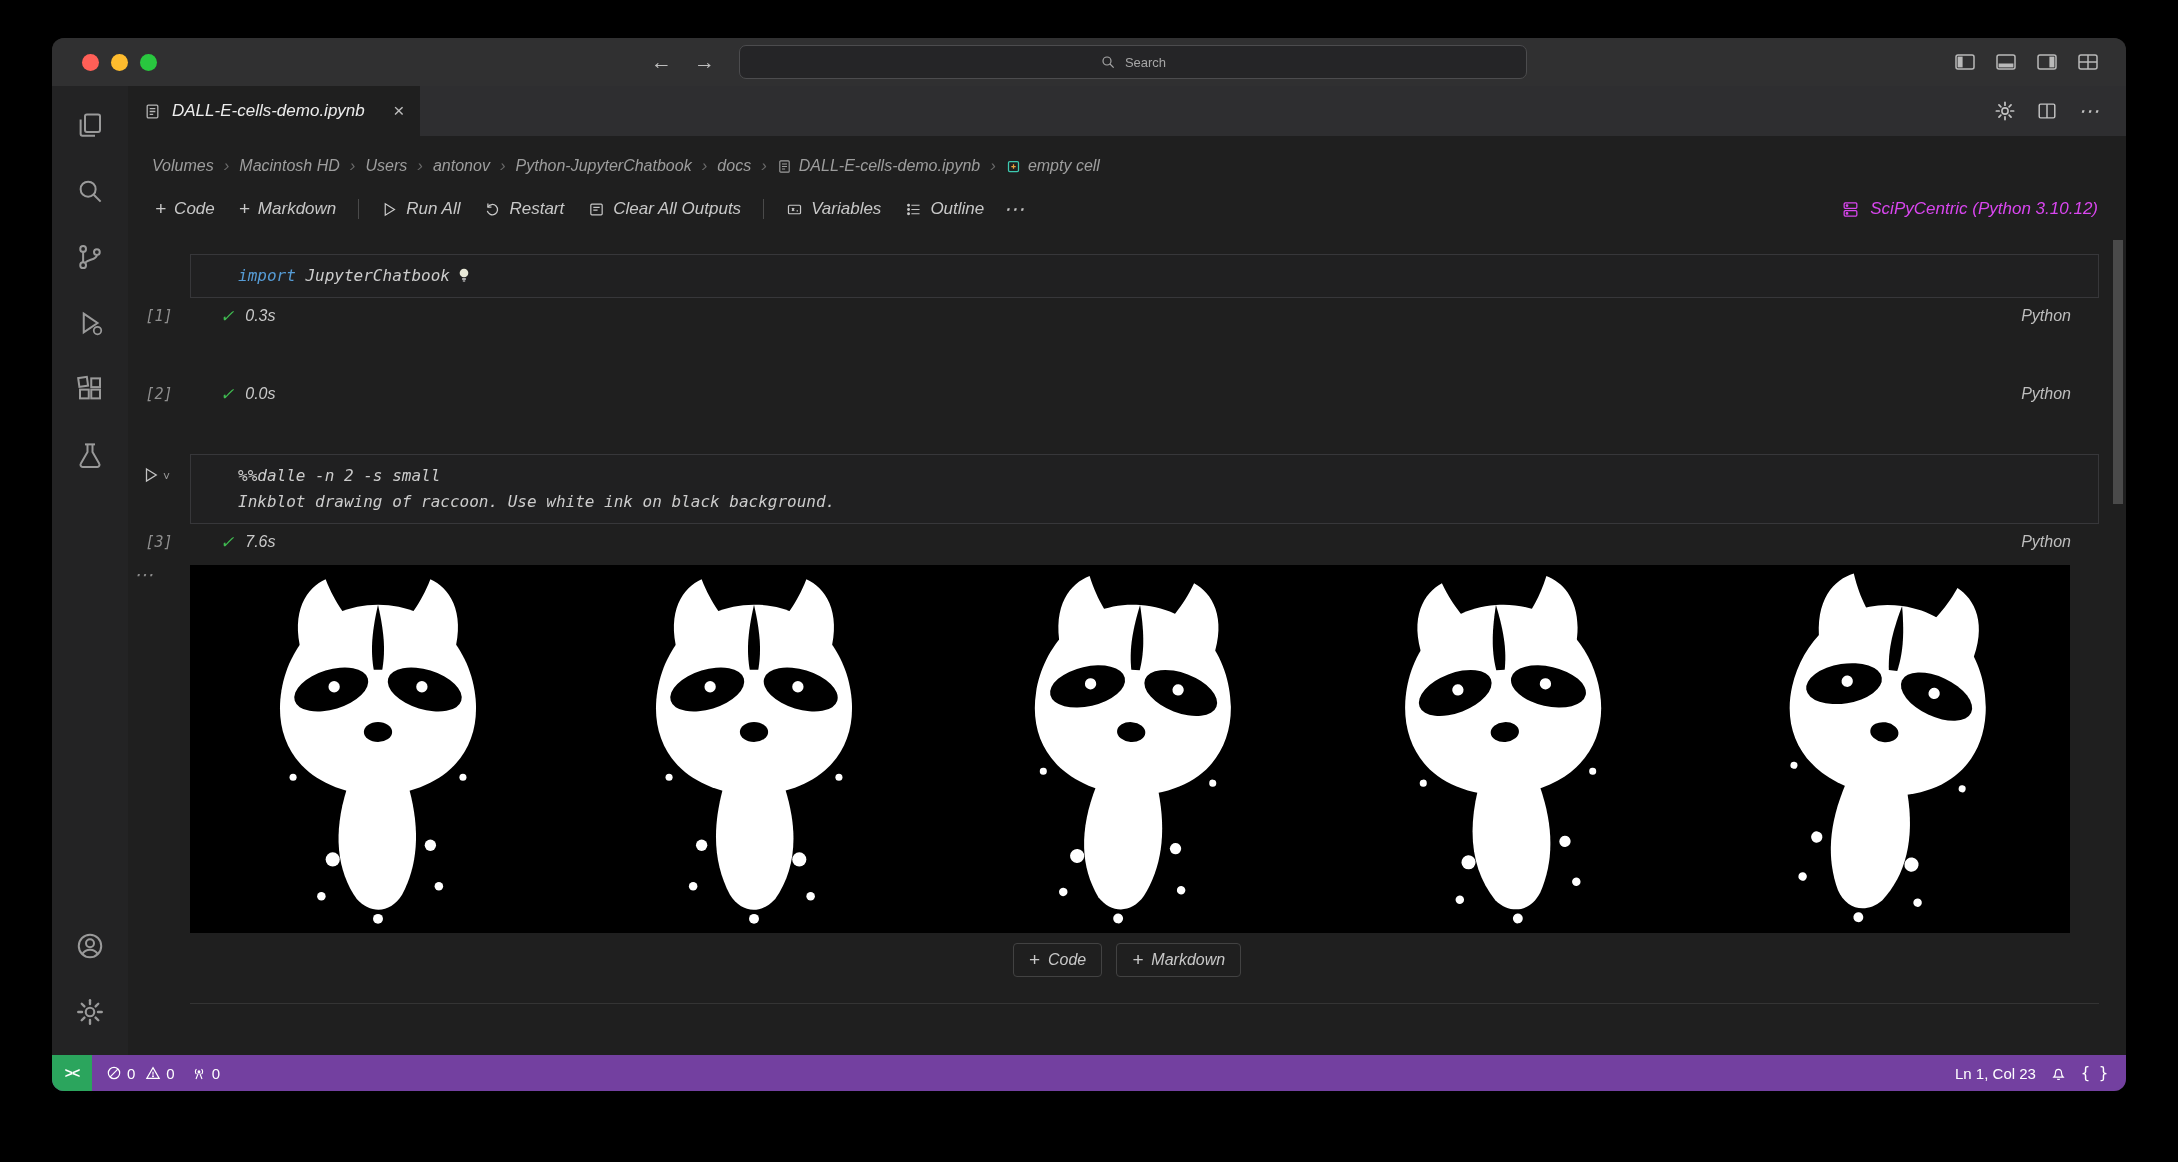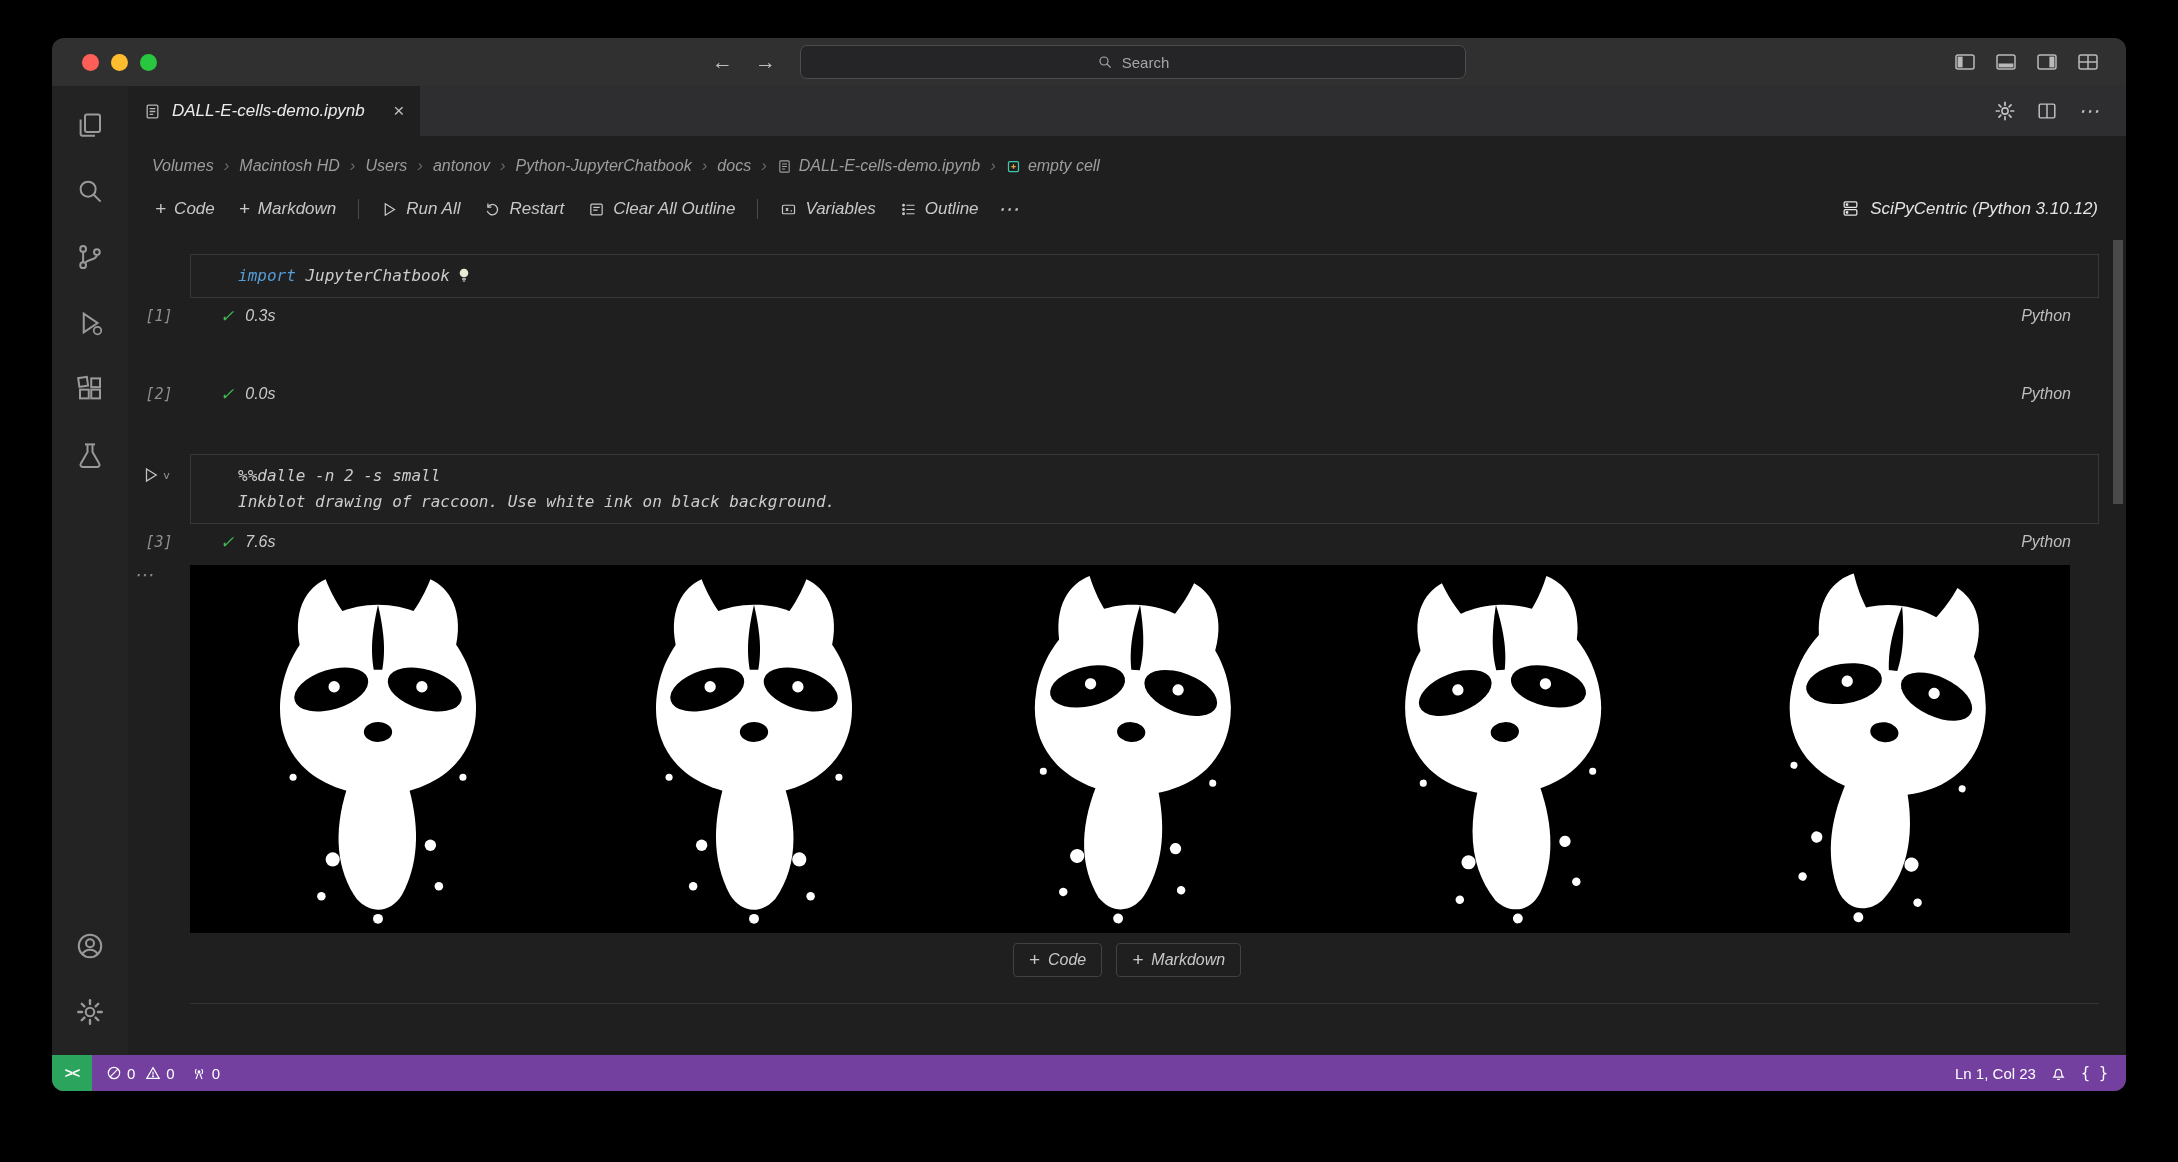--- a/index.html
+++ b/index.html
@@ -10,22 +10,22 @@
             display:flex; flex-direction:column; box-shadow:0 30px 90px rgba(0,0,0,.8); }
 
   
   .titlebar { height:48px; background:#303031; display:flex; align-items:center; position:relative; flex:0 0 auto; }
   .traffic { display:flex; gap:12px; padding-left:30px; }
   .light { width:17px; height:17px; border-radius:50%; }
   .light.red{ background:#ff5f57; } .light.yellow{ background:#febc2e; } .light.green{ background:#29c73f; }
   .tb-center { position:absolute; left:50%; transform:translateX(-50%); display:flex; align-items:center; gap:24px; }
   .nav-arrows { display:flex; gap:22px; color:#bdbdbd; font-size:21px; }
   .nav-arrows span { cursor:default; }
-  .searchbox { width:666px; height:34px; background:#252527; border:1px solid #4c4c4e; border-radius:7px;
-               display:flex; align-items:center; justify-content:center; gap:9px; color:#a6a6a6; font-size:15px; }
+  .searchbox { width:788px; height:34px; background:#252527; border:1px solid #4c4c4e; border-radius:7px;
+               display:flex; align-items:center; justify-content:center; gap:9px; color:#a6a6a6; font-size:13px; }
   .layout-icons { margin-left:auto; display:flex; gap:17px; padding-right:26px; color:#b9b9b9; }
 
   
   .bodyrow { flex:1; display:flex; min-height:0; }
   .activitybar { width:76px; background:#232324; display:flex; flex-direction:column; align-items:center;
                  padding:6px 0 10px 0; flex:0 0 auto; }
   .ab-icon { width:64px; height:66px; display:flex; align-items:center; justify-content:center; color:#9a9a9a; }
   .ab-spacer { flex:1; }
 
   .main { flex:1; display:flex; flex-direction:column; min-width:0;font-style:italic; }
@@ -43,21 +43,21 @@
                  color:#9d9d9d; font-size:16px; background:#1f1f1f; flex:0 0 auto;margin-top:10px; }
   .crumb { display:flex; align-items:center; gap:7px; }
   .crumb-sep { color:#6a6a6a; font-size:17px; }
 
   
   .nbtoolbar { height:46px; display:flex; align-items:center; gap:2px; padding:0 28px 0 16px;
                color:#c8c8c8; font-size:17px; flex:0 0 auto; }
   .tbtn { display:flex; align-items:center; gap:8px; padding:6px 11px; border-radius:5px; white-space:nowrap; }
   .tplus { font-size:19px; color:#c8c8c8; }
   .tsep { width:1px; height:20px; background:#4a4a4a; margin:0 9px; }
-  .kernel { margin-left:auto; display:flex; gap:10px; align-items:flex-start; color:#e5e5e5; white-space:nowrap; }
+  .kernel { margin-left:auto; display:flex; gap:10px; align-items:flex-end; color:#d946ef; white-space:nowrap; }
 
   
   .notebook { flex:1; position:relative; padding-top:22px; overflow:hidden; background:#1f1f1f; }
   .cellrow { display:flex; margin-right:27px; }
   .gap { margin-bottom:42px; }
   .gutter { width:62px; flex:0 0 auto; position:relative; }
   .exec { position:absolute; bottom:9px; left:0; width:100%; text-align:center; color:#8f8f8f;
           font-family:"DejaVu Sans Mono",monospace; font-size:15px; }
   .runbtn { position:absolute; top:12px; left:14px; color:#c3c3c3; display:flex; align-items:flex-start; gap:3px; }
   .runbtn .chev { font-size:12px; color:#9a9a9a; margin-top:4px; }
@@ -317,21 +317,21 @@
               <polyline points="5.5,3.5 5.5,8.5 10.5,8.5"></polyline>
           </svg>
           <span>Restart</span>
         </div>
         <div class="tbtn">
           <svg width="17" height="17" viewBox="0 0 24 24" fill="none" stroke="currentColor" stroke-width="1.7">
             <rect x="4" y="4.5" width="16" height="15" rx="1.5"></rect>
               <line x1="7.5" y1="9" x2="16.5" y2="9"></line>
               <line x1="7.5" y1="12.8" x2="13.5" y2="12.8"></line>
           </svg>
-          <span>Clear All Outline</span>
+          <span>Clear All Outputs</span>
         </div>
         <div class="tsep"></div>
         <div class="tbtn">
           <svg width="17" height="17" viewBox="0 0 24 24" fill="none" stroke="currentColor" stroke-width="1.7">
             <rect x="3.5" y="6" width="17" height="12" rx="1.5"></rect>
               <path d="M8.5 10l3 4M11.5 10l-3 4"></path>
               <line x1="15" y1="14" x2="17" y2="14"></line>
           </svg>
           <span>Variables</span>
         </div>

